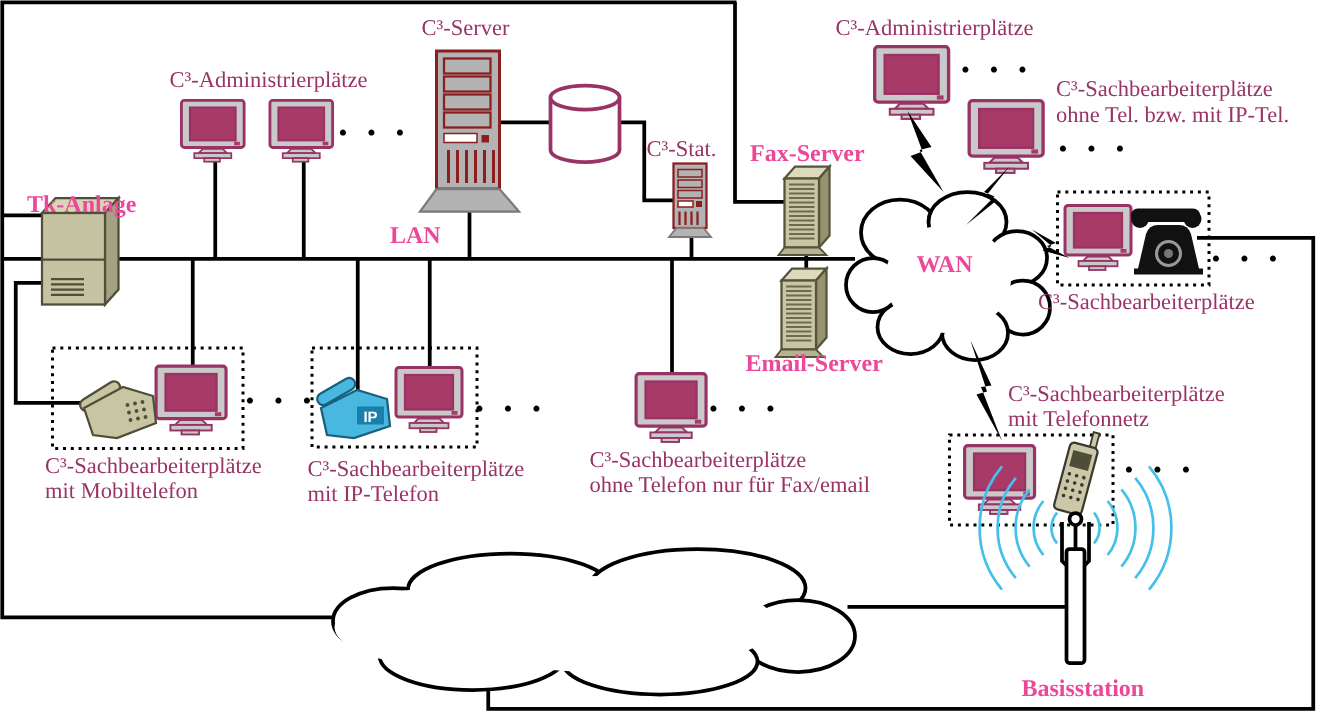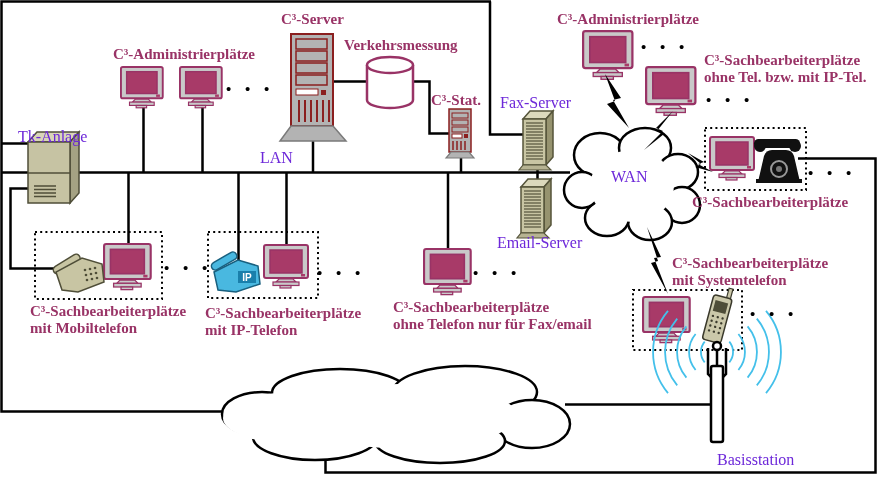--- a/index.html
+++ b/index.html
@@ -1,21 +1,21 @@
 <!DOCTYPE html>
 <html><head>
 <meta charset="utf-8">
 <style>
   html,body{margin:0;padding:0;background:#fff;}
   #stage{position:relative;width:884px;height:477px;background:#fff;overflow:hidden;
          font-family:"Liberation Serif","DejaVu Serif",serif;}
   #stage svg{position:absolute;left:0;top:0;}
   .lbl{position:absolute;white-space:nowrap;line-height:17px;z-index:5;}
-  .m{color:#993366;font-weight:bold;font-size:15px;}
-  .k{color:#6d28d9;font-weight:normal;font-size:16px;}
+  .m{color:#993366;font-weight:normal;font-size:15px;}
+  .k{color:#ec4899;font-weight:bold;font-size:16px;}
   .dots{position:absolute;color:#000;font-weight:bold;font-size:15px;word-spacing:10px;z-index:5;}
 </style>
 </head>
 <body>
 
 <div id="stage">
 
 <svg width="884" height="477" viewBox="0 0 884 477">
   <defs>
     <g id="monitor">
@@ -202,53 +202,52 @@
   <g>
     <path d="M708,348 V374 L712,378 M726,348 V374 L722,378 M717,350 V368" stroke="#000" stroke-width="2.5" fill="none"></path>
     <circle cx="717" cy="346" r="4" fill="#fff" stroke="#000" stroke-width="2.5"></circle>
     <rect x="711" y="366" width="12" height="76" rx="2" fill="#fff" stroke="#000" stroke-width="2.5"></rect>
   </g>
 </svg>
 
 <div class="lbl k" style="left:18px;top:128px">Tk-Anlage</div>
 <div class="lbl m" style="left:113px;top:46px">C³-Administrierplätze</div>
 <div class="lbl m" style="left:281px;top:11px">C³-Server</div>
-<div class="lbl m" style="left:344px;top:37px">Verkehrsmessung</div>
 <div class="lbl m" style="left:431px;top:92px">C³-Stat.</div>
 <div class="lbl k" style="left:260px;top:149px">LAN</div>
 <div class="lbl k" style="left:500px;top:94px">Fax-Server</div>
 <div class="lbl k" style="left:497px;top:234px">Email-Server</div>
 <div class="lbl k" style="left:611px;top:168px">WAN</div>
 <div class="lbl m" style="left:557px;top:11px">C³-Administrierplätze</div>
 
 <div class="lbl m" style="left:704px;top:52px">
   <span>C³-Sachbearbeiterplätze</span><br>
   <span>ohne Tel. bzw. mit IP-Tel.</span>
 </div>
 <div class="lbl m" style="left:692px;top:194px">
   <span>C³-Sachbearbeiterplätze</span><br>
 </div>
 <div class="lbl m" style="left:672px;top:255px">
   <span>C³-Sachbearbeiterplätze</span><br>
-  <span>mit Systemtelefon</span>
+  <span>mit Telefonnetz</span>
 </div>
 <div class="lbl m" style="left:30px;top:303px">
   <span>C³-Sachbearbeiterplätze</span><br>
   <span>mit Mobiltelefon</span>
 </div>
 <div class="lbl m" style="left:205px;top:305px">
   <span>C³-Sachbearbeiterplätze</span><br>
   <span>mit IP-Telefon</span>
 </div>
 <div class="lbl m" style="left:393px;top:299px">
   <span>C³-Sachbearbeiterplätze</span><br>
   <span>ohne Telefon nur für Fax/email</span>
 </div>
 
-<div class="lbl k" style="left:717px;top:451px">Basisstation</div>
+<div class="lbl k" style="left:681px;top:451px">Basisstation</div>
 
 <div class="dots" style="left:226px;top:81px">• • •</div>
 <div class="dots" style="left:641px;top:39px">• • •</div>
 <div class="dots" style="left:706px;top:92px">• • •</div>
 <div class="dots" style="left:808px;top:165px">• • •</div>
 <div class="dots" style="left:750px;top:306px">• • •</div>
 <div class="dots" style="left:164px;top:260px">• • •</div>
 <div class="dots" style="left:317px;top:265px">• • •</div>
 <div class="dots" style="left:473px;top:265px">• • •</div>
 

